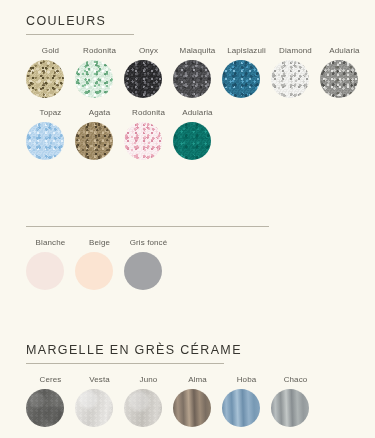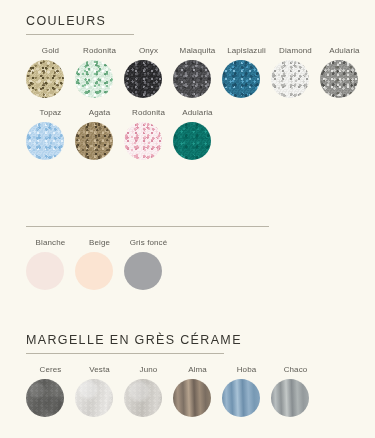--- a/index.html
+++ b/index.html
@@ -280,21 +280,21 @@
     background-image:
       linear-gradient(88deg, #8a9095 0%, #b9bfc0 13%, #8e9496 27%, #c3c8c7 41%, #888e91 55%, #aeb4b4 69%, #949a9c 83%, #a4aaab 100%),
       linear-gradient(180deg, rgba(255,255,255,0.10) 0%, rgba(0,0,0,0.13) 100%);
     background-size: 100% 100%, 100% 100%;
   }
 
   .sec-couleurs  { position: absolute; top: 14px;  left: 0; }
   .sec-row1      { margin-top: 11px; }
   .sec-row2      { margin-top: 10px; }
   .sec-pierre    { position: absolute; top: 221px; left: 0; }
-  .sec-gres      { position: absolute; top: 333px; left: 0; }
+  .sec-gres      { position: absolute; top: 343px; left: 0; }
 </style>
 </head>
 <body>
 
 <div class="page">
 
   <div class="section sec-couleurs">
     <div class="section-heading">COULEURS</div>
     <div class="section-rule rule-couleurs"></div>
 

